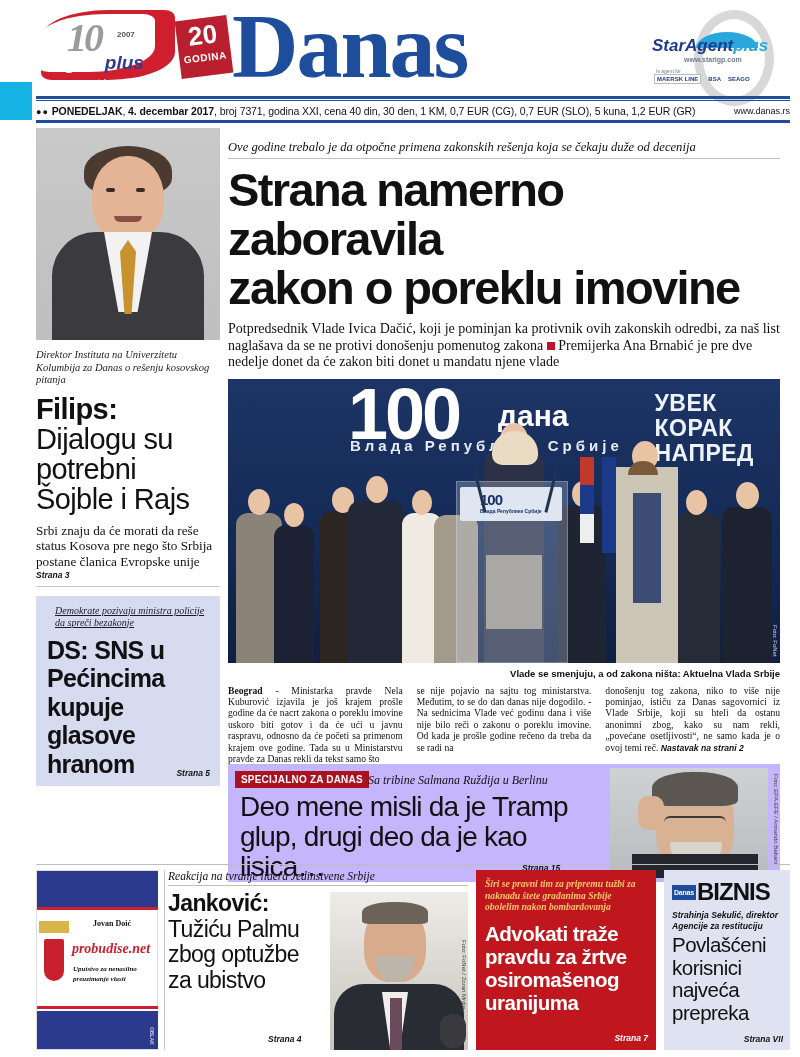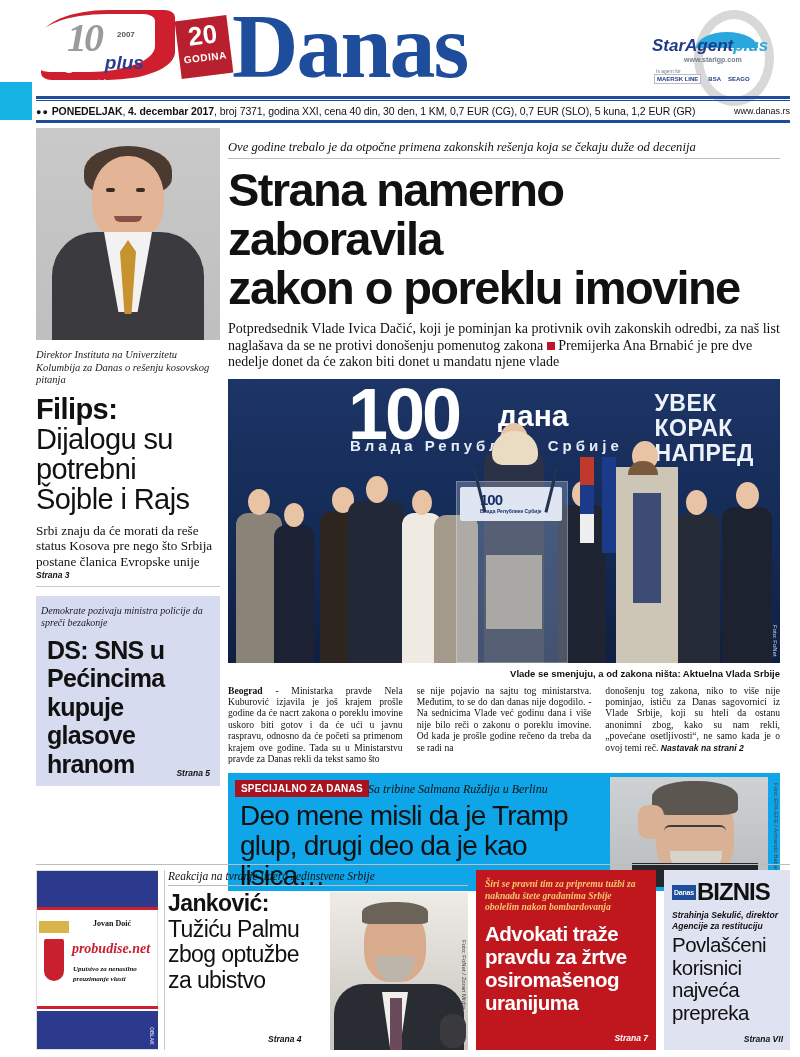--- a/index.html
+++ b/index.html
@@ -72,21 +72,21 @@
   .p-mouth{position:absolute;left:78px;top:88px;width:28px;height:6px;background:#8a4f46;border-radius:0 0 14px 14px;}
 
   .lc-kicker{margin-top:9px;font:italic 400 10.5px "Liberation Serif",serif;color:#222;line-height:12.6px;}
   .lc-head{margin-top:7px;font:300 29px "Liberation Sans",sans-serif;line-height:30px;color:#111;letter-spacing:-.6px;}
   .lc-head b{font-weight:700;}
   .lc-sub{margin-top:9px;font:400 13.2px "Liberation Serif",serif;line-height:15.6px;color:#111;}
   .lc-page{text-align:left;font:italic 700 8.5px "Liberation Sans",sans-serif;color:#111;}
   .lc-sep{margin-top:6px;height:1px;background:#c9c9c9;}
 
   .ds-box{margin-top:9px;width:184px;height:190px;background:#d7dbf0;position:relative;}
-  .ds-kicker{position:absolute;left:5px;top:9px;right:10px;font:italic 400 10px "Liberation Serif",serif;line-height:12px;color:#1a1a2e;}
+  .ds-kicker{position:absolute;left:19px;top:9px;right:10px;font:italic 400 10px "Liberation Serif",serif;line-height:12px;color:#1a1a2e;text-decoration:underline;}
   .ds-head{position:absolute;left:11px;top:40px;right:8px;font:700 25px "Liberation Sans",sans-serif;line-height:28.5px;color:#111;letter-spacing:-.7px;}
   .ds-page{position:absolute;right:10px;bottom:8px;font:italic 700 8.5px "Liberation Sans",sans-serif;color:#111;}
 
   
   .maincol{position:absolute;left:228px;top:12px;width:552px;}
   .mc-kicker{font:italic 400 12.6px "Liberation Serif",serif;color:#111;line-height:15px;}
   .mc-rule{margin-top:3px;height:1px;background:#bdbdbd;}
   .mc-head{margin-top:6px;font:700 47px "Liberation Sans",sans-serif;line-height:49px;letter-spacing:-1.6px;color:#111;}
   .mc-lead{margin-top:9px;font:400 14px "Liberation Serif",serif;line-height:16.5px;color:#111;}
   .sq{display:inline-block;width:8px;height:8px;background:#c0142a;margin:0 3px 0 4px;}
@@ -108,21 +108,21 @@
   .photocred{position:absolute;right:2px;bottom:6px;font:400 6px "Liberation Sans",sans-serif;color:#cfd6e3;writing-mode:vertical-rl;}
 
   .cap-row{margin-top:5px;text-align:right;font:700 9.5px "Liberation Sans",sans-serif;color:#111;}
 
   .mc-cols{margin-top:6px;display:flex;gap:14px;}
   .mc-col{width:175px;font:400 9.6px "Liberation Serif",serif;line-height:11.4px;color:#111;text-align:justify;}
   .mc-col b.city{font-weight:700;}
   .cont{font:italic 700 8.6px "Liberation Sans",sans-serif;}
 
   
-  .special{margin-top:9px;width:552px;height:118px;background:#0ea5e9;position:relative;overflow:hidden;}
+  .special{width:552px;height:118px;background:#c4b5fd;position:relative;overflow:hidden;}
   .sp-tag{position:absolute;left:7px;top:7px;background:#a91320;color:#fff;font:700 10px "Liberation Sans",sans-serif;padding:3px 6px;letter-spacing:.2px;}
   .sp-kicker{position:absolute;left:140px;top:9px;font:italic 400 12px "Liberation Serif",serif;color:#111;}
   .sp-head{position:absolute;left:12px;top:28px;width:330px;font:300 28px "Liberation Sans",sans-serif;line-height:30px;color:#111;letter-spacing:-.8px;}
   .sp-page{position:absolute;left:294px;bottom:9px;font:italic 700 8.5px "Liberation Sans",sans-serif;color:#111;}
   .sp-photo{position:absolute;right:12px;top:4px;width:158px;height:110px;background:#d9d6d2;overflow:hidden;}
   .sp-cred{position:absolute;right:1px;top:10px;font:400 6px "Liberation Sans",sans-serif;color:#444;writing-mode:vertical-rl;}
 
   
   .bottom{position:absolute;left:36px;top:742px;width:754px;height:185px;}
   .b-rule-top{position:absolute;left:0;top:-6px;width:754px;height:1px;background:#bdbdbd;}

